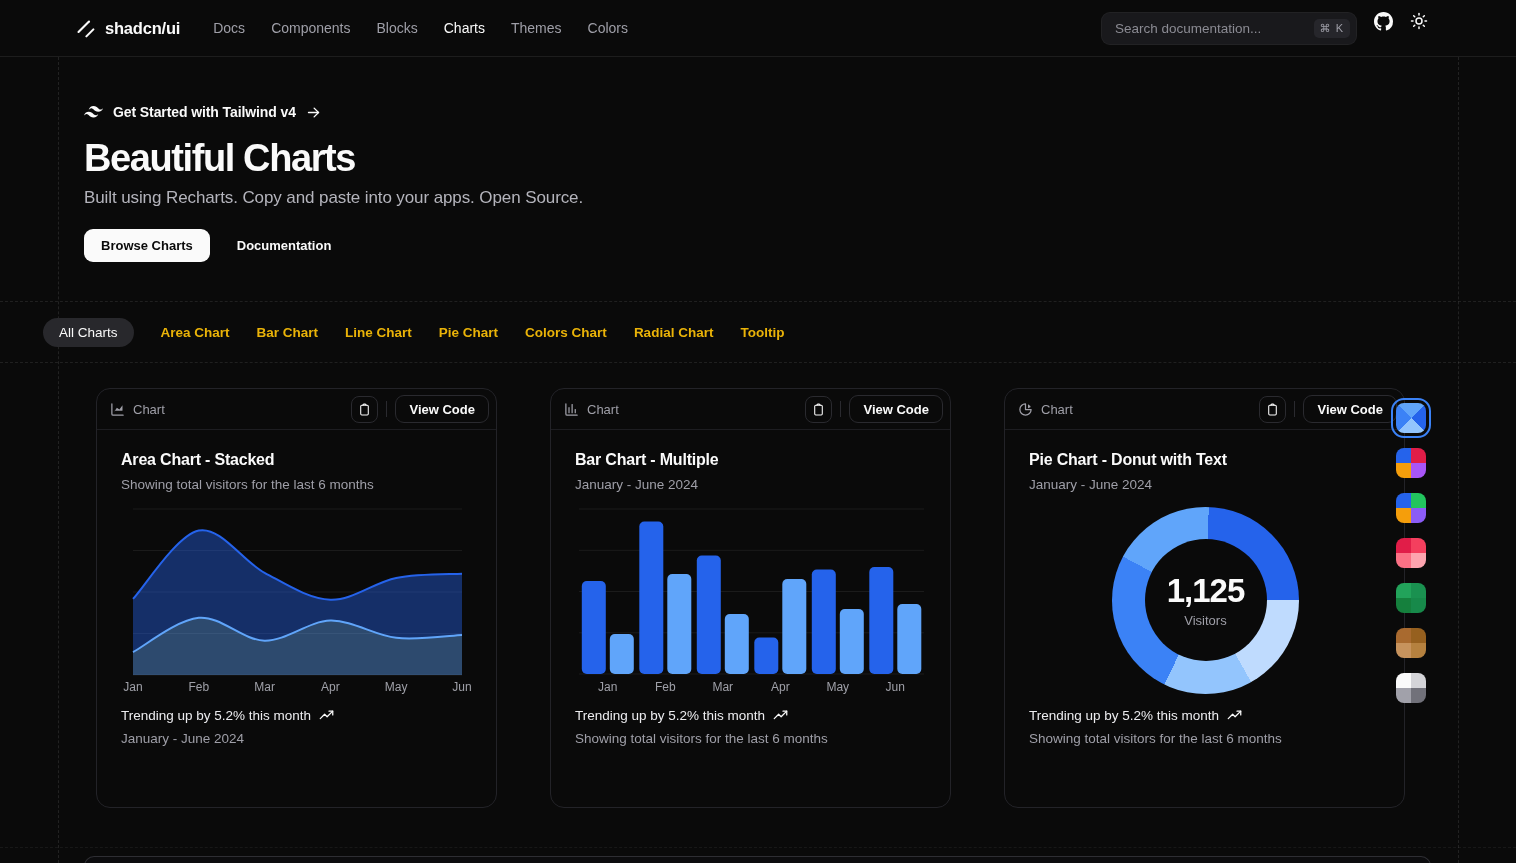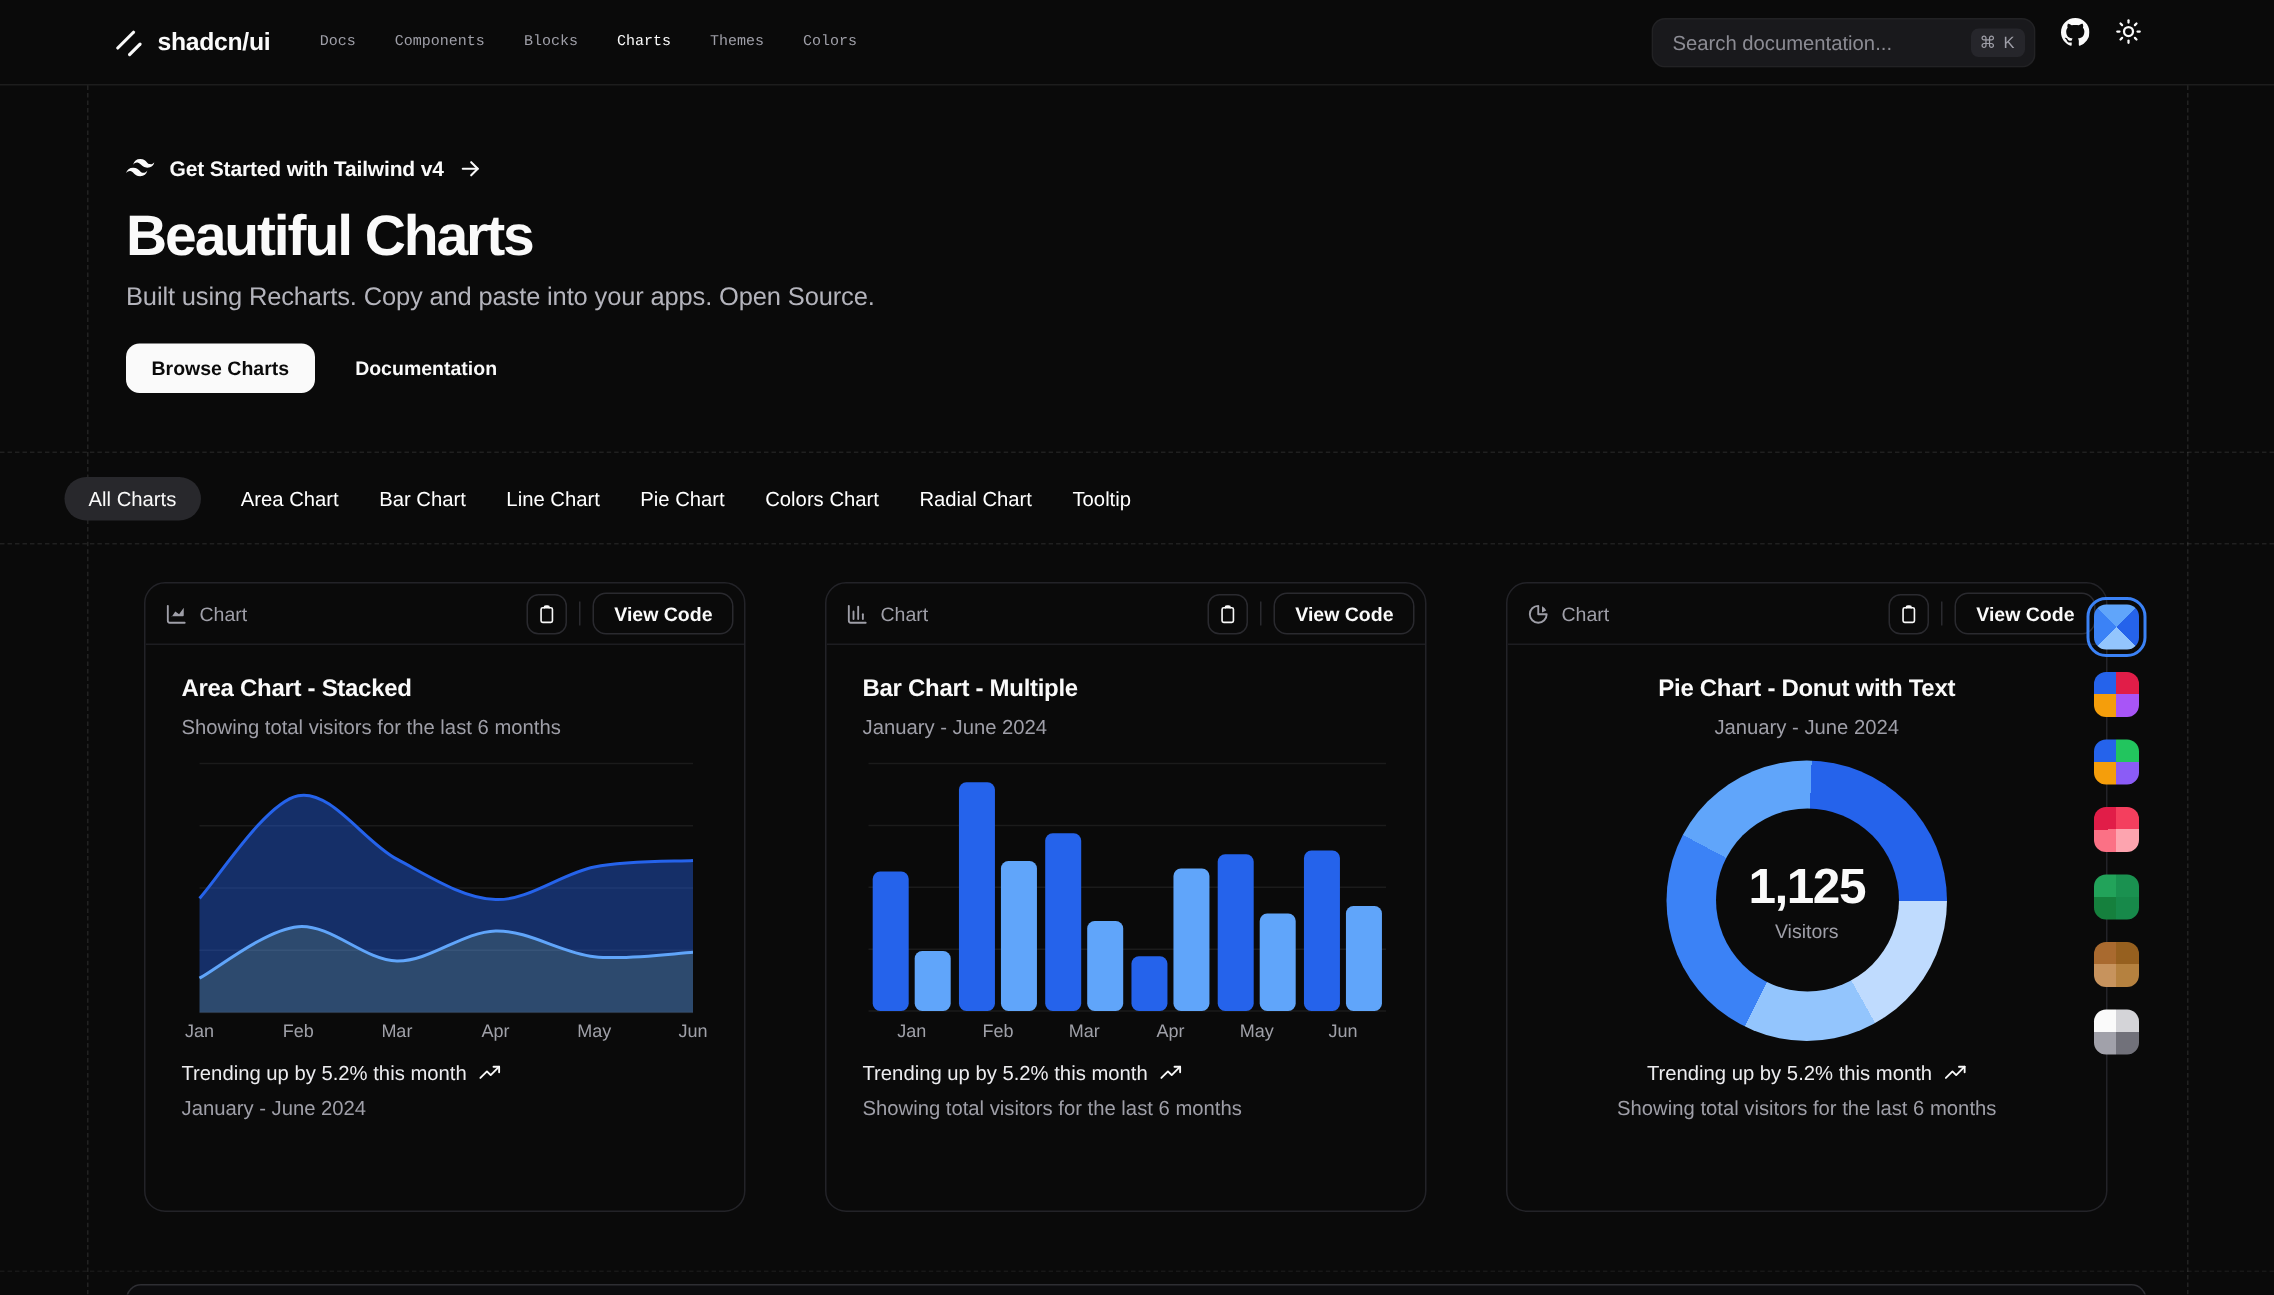--- a/index.html
+++ b/index.html
@@ -14,21 +14,21 @@
 
   
   header {
     position:absolute; top:0; left:0; right:0; height:57px;
     display:flex; align-items:center; padding:0 88px 0 75px;
     border-bottom:1px solid rgba(255,255,255,0.08);
   }
   .brand { display:flex; align-items:center; gap:9px; cursor:pointer; }
   .brand-name { font-size:16.5px; font-weight:700; letter-spacing:-0.2px; }
   nav.links { display:flex; gap:26px; margin-left:33px; }
-  nav.links span { font-size:10px; color:#9f9fa8; cursor:pointer;font-family:Liberation Mono, monospace; }
+  nav.links span { font-size:14px; color:#9f9fa8; cursor:pointer; }
   nav.links span.active { color:#fafafa; }
   .nav-right { margin-left:auto; display:flex; align-items:flex-start; gap:17px; }
   .search {
     width:256px; height:33px; background:#19191c; border:1px solid rgba(255,255,255,0.04);
     border-radius:9px; display:flex; align-items:center; padding:0 6px 0 13px;
   }
   .search input {
     flex:1; background:transparent; border:none; outline:none;
     color:#fafafa; font-size:13.5px; font-family:"Liberation Sans", sans-serif;
   }
@@ -58,21 +58,21 @@
     text-align:right;
   }
 
   
   .tabsbar {
     position:absolute; top:301px; left:0; right:0; height:62px;
     border-top:1px dashed rgba(255,255,255,0.09);
     border-bottom:1px dashed rgba(255,255,255,0.09);
     display:flex; align-items:center; gap:27px; padding-left:43px;
   }
-  .tab { font-size:13.5px; color:#ffffff; cursor:pointer; font-weight:400; }
+  .tab { font-size:13.5px; color:#eab308; cursor:pointer; font-weight:700; }
   .tab.active {
     color:#fafafa; background:#28282c; border-radius:999px; padding:7px 16px; font-weight:500;
   }
 
   
   main { position:absolute; top:363px; left:0; right:0; bottom:0; padding:25px 0 0 84px; display:flex; gap:41px; }
   .card {
     width:401px; height:420px; border:1px solid #232328; border-radius:14px;
     background:#0a0a0a; display:flex; flex-direction:column; overflow:hidden;margin-left:12px;
   }
@@ -86,21 +86,21 @@
     width:27px; height:27px; border:1px solid #2a2a2f; background:transparent; border-radius:8px;
     display:flex; align-items:center; justify-content:center; cursor:pointer;
   }
   .toolbar-divider { width:1px; height:16px; background:#2a2a2f; }
   .viewcode-btn {
     height:28px; padding:0 13px; border:1px solid #2a2a2f; background:transparent; color:#fafafa;
     border-radius:9px; font-size:13px; font-weight:700; cursor:pointer;
     font-family:"Liberation Sans", sans-serif;
   }
   .card-body { padding:21px 24px 0; flex:1; display:flex; flex-direction:column; }
-  .card-body.centered { align-items:center; text-align:center; }
+  .card-body.centered { align-items:flex-start; text-align:center; }
   .chart-title { font-size:16px; font-weight:700; letter-spacing:-0.2px; }
   .chart-desc { margin-top:8px; font-size:13.5px; color:#9f9fa8; }
   .chart-box { margin-top:13px; width:353px; height:190px; }
   .footer-trend { margin-top:13px; display:flex; align-items:center; gap:8px; font-size:13.5px; font-weight:500; color:#ececef; }
   .footer-sub { margin-top:8px; font-size:13.5px; color:#9f9fa8; }
   .card-body.centered .footer-trend { justify-content:center; }
 
   
   .donut-wrap { margin-top:13px; width:353px; height:190px; display:flex; align-items:center; justify-content:center; }
   .donut { width:187px; height:187px; border-radius:50%; position:relative; }

